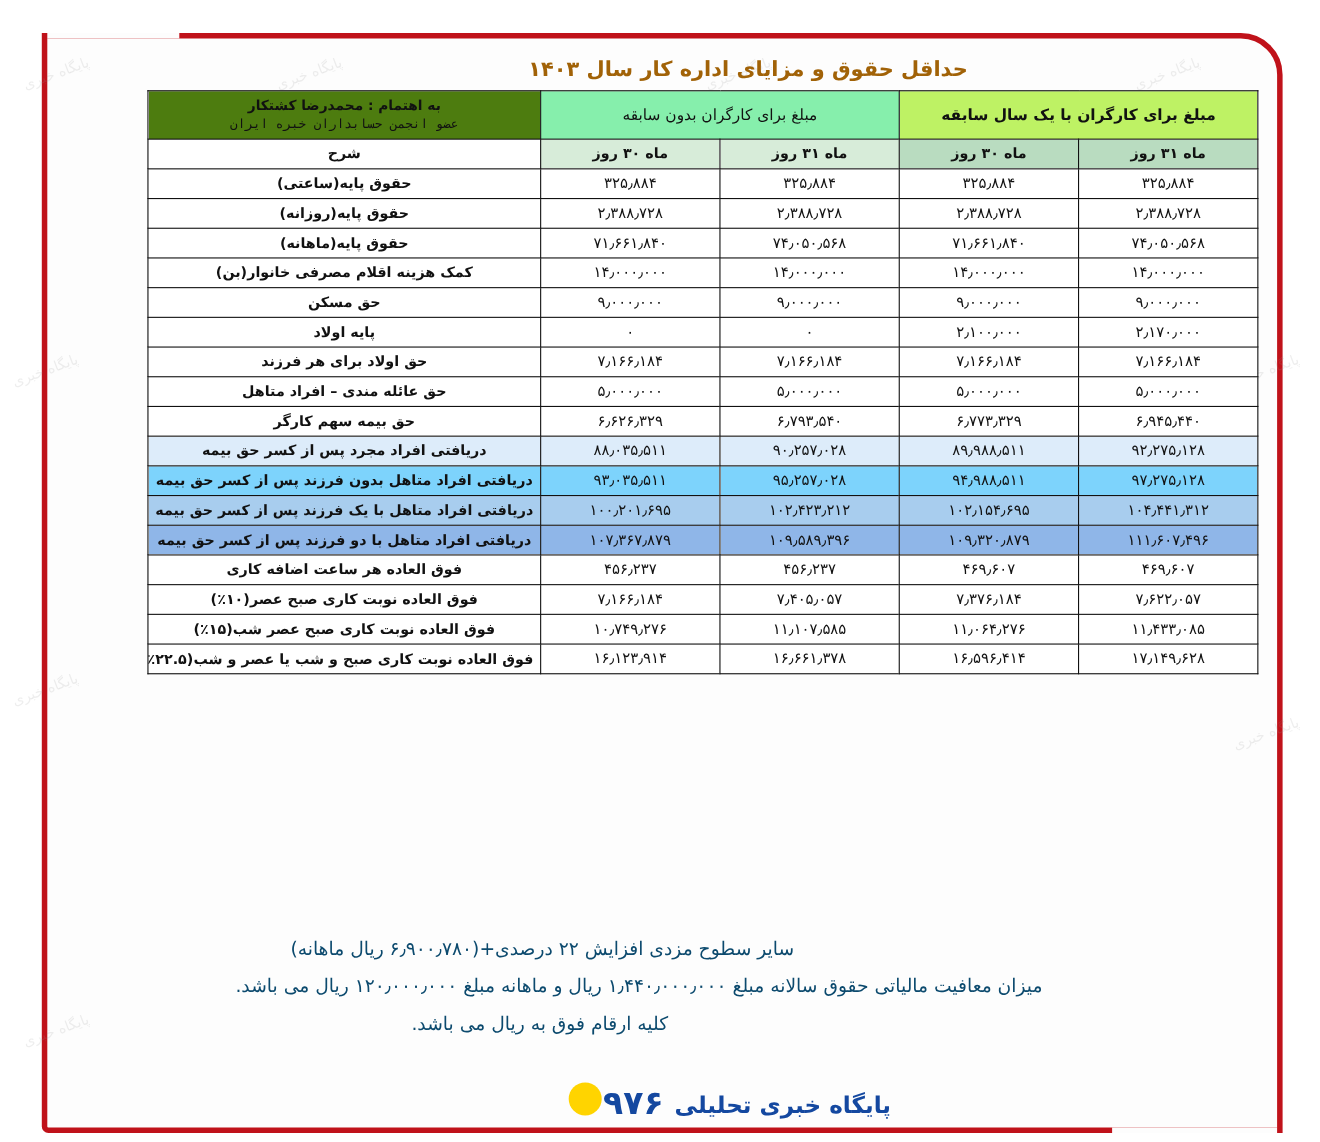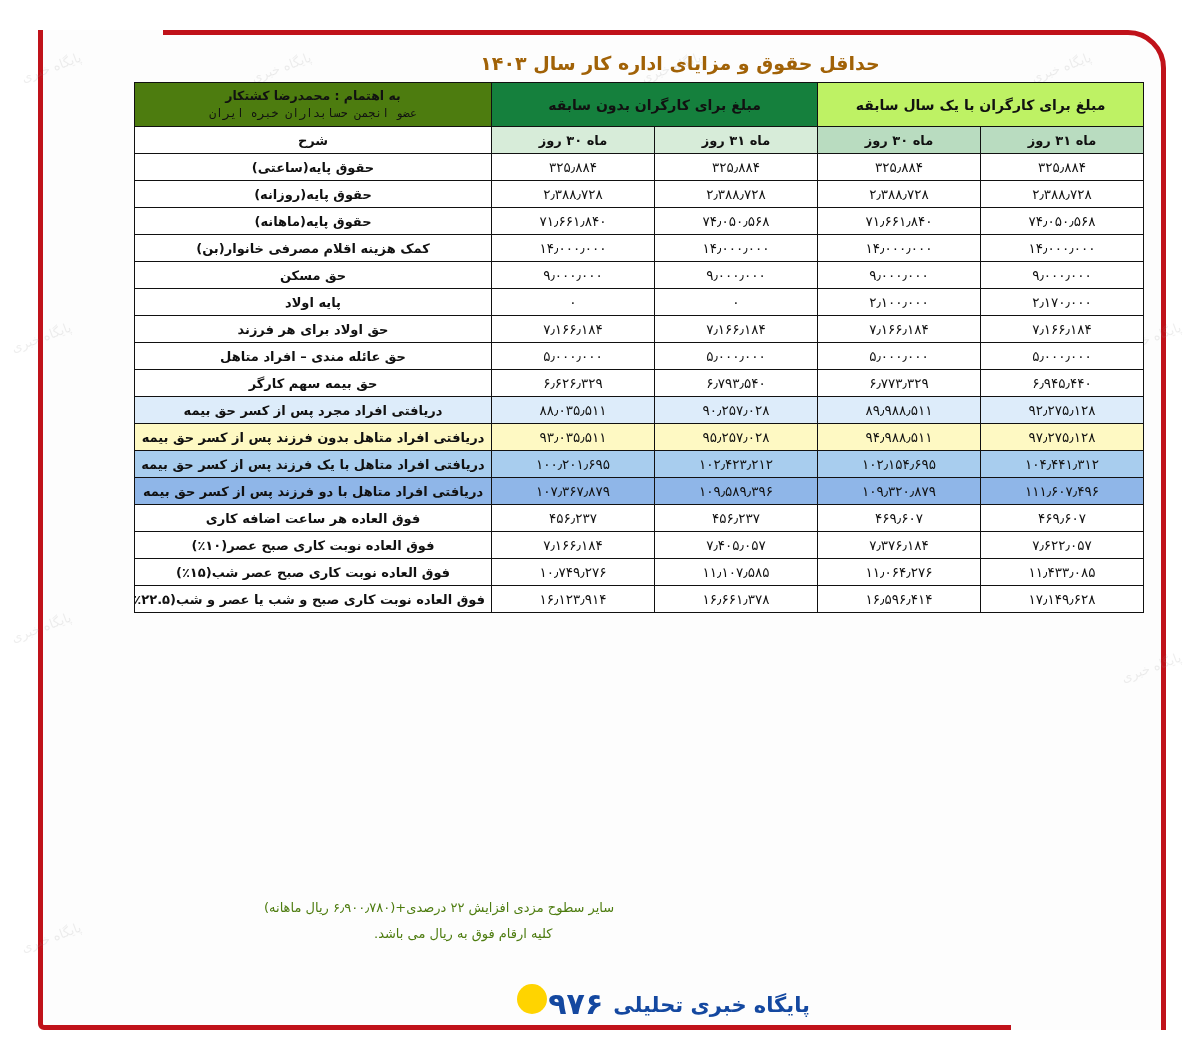--- a/index.html
+++ b/index.html
@@ -108,22 +108,22 @@
     font-size: 11.5px;
     font-family: Liberation Mono, monospace;
   }
   .hdr-green-dark {
     background: #bef264;
     font-weight: bold;
     font-size: 14px;
     height: 56px;
   }
   .hdr-green-light {
-    background: #15803d;
-    font-weight: bold;
+    background: #86efac;
+    font-weight: normal;
     font-size: 14px;
     height: 56px;
   }
   .sub-green-dark { background: #b9dcc0; font-weight: bold; }
   .sub-green-light { background: #d7ecd9; font-weight: bold; }
   .sub-plain { background: #ffffff; font-weight: bold; margin-top: 40px; }
 
   td.rowlabel {
     text-align: right;
     font-weight: bold;
@@ -132,35 +132,35 @@
     background: #ffffff;
   }
   td.num {
     font-size: 13.5px;
     letter-spacing: 0.2px;
     background: #ffffff;
   }
 
   
   tr.hl1 td { background: #ddecfa; }
-  tr.hl2 td { background: #fef9c3; }
+  tr.hl2 td { background: #7dd3fc; }
   tr.hl3 td { background: #a8cdee; margin-left: 43px; }
   tr.hl4 td { background: #8fb6e8; }
   tr.hl3 td.rowlabel, tr.hl4 td.rowlabel { font-weight: bold; }
 
   
   .notes {
     position: absolute;
-    top: 895px;
+    top: 846px;
     right: 56px;
     width: 1010px;
     direction: rtl;
     text-align: center;
-    font-size: 13px;
-    color: #4d7c0f;
+    font-size: 17px;
+    color: #0c4a6e;
     line-height: 2.0;
   }
   .note-line { display: block; }
   .note-line.n1 { text-align: left; padding-left: 130px; }
   .note-line.n2 { text-align: left; padding-left: 80px; }
   .note-line.n3 { text-align: left; padding-left: 240px; }
 
   
   .brand {
     position: absolute;
@@ -367,20 +367,21 @@
         <td class="num">۱۶٫۶۶۱٫۳۷۸</td>
         <td class="num">۱۶٫۱۲۳٫۹۱۴</td>
         <td class="rowlabel">فوق العاده نوبت کاری صبح و شب یا عصر و شب(۲۲.۵٪)</td>
       </tr>
     </tbody>
   </table>
 </div>
 
 <div class="notes">
   <span class="note-line n1">سایر سطوح مزدی افزایش ۲۲ درصدی+(۶٫۹۰۰٫۷۸۰ ریال ماهانه)</span>
+  <span class="note-line n2">میزان معافیت مالیاتی حقوق سالانه مبلغ ۱٫۴۴۰٫۰۰۰٫۰۰۰ ریال و ماهانه مبلغ ۱۲۰٫۰۰۰٫۰۰۰ ریال می باشد.</span>
   <span class="note-line n3">کلیه ارقام فوق به ریال می باشد.</span>
 </div>
 
 <div class="brand">
   <span class="brand-text">پایگاه خبری تحلیلی</span>
   <span class="brand-mark">
     <span class="dot"></span>
     <span class="digits">۹۷۶</span>
   </span>
 </div>

